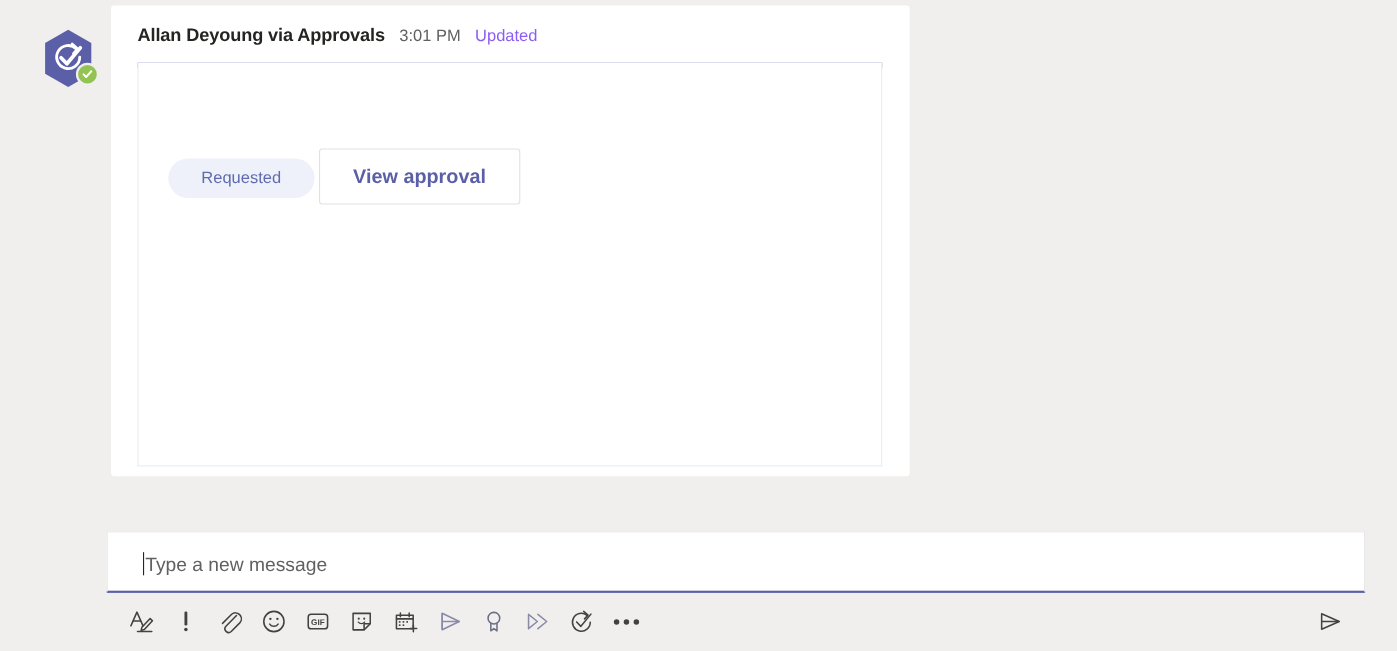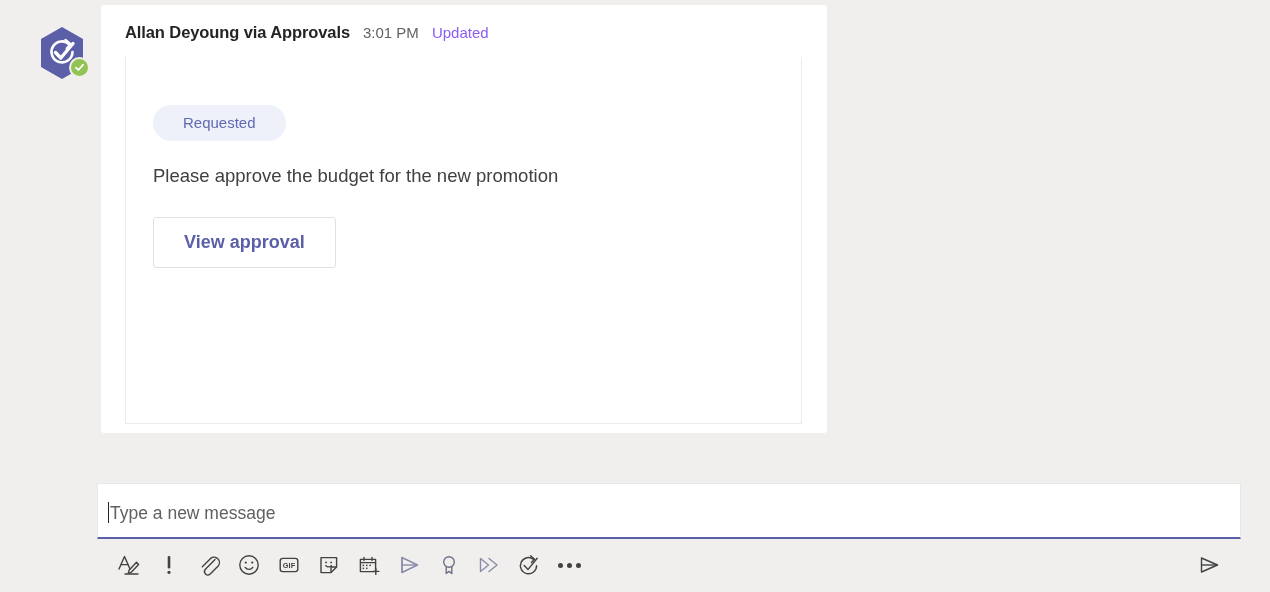--- a/index.html
+++ b/index.html
@@ -183,21 +183,21 @@
     top: 483px;
     width: 1144px;
     height: 56px;
     background: #ffffff;
     border: 1px solid #e8e8e8;
     border-bottom: 2px solid #5b5fa7;
     box-sizing: border-box;
   }
   #compose-input {
     position: absolute;
-    left: 10px;
+    left: 32px;
     top: 18px;
     font-size: 17.5px;
     color: #616161;
     white-space: nowrap;
   }
   #compose-caret {
     display: inline-block;
     width: 1px;
     height: 21px;
     background: #252423;
@@ -278,21 +278,20 @@
     </div>
 
     <div id="card-accent-bar"></div>
 
     <div id="adaptive-card">
       <div id="card-body">
 
         <div id="status-pill">Requested</div>
 
 
-        <div id="card-description">Please approve the budget for the new promotion</div>
 
 
         <div id="view-details-button">View approval</div>
 
       </div>
     </div>
 
   </div>
 </div>
 

